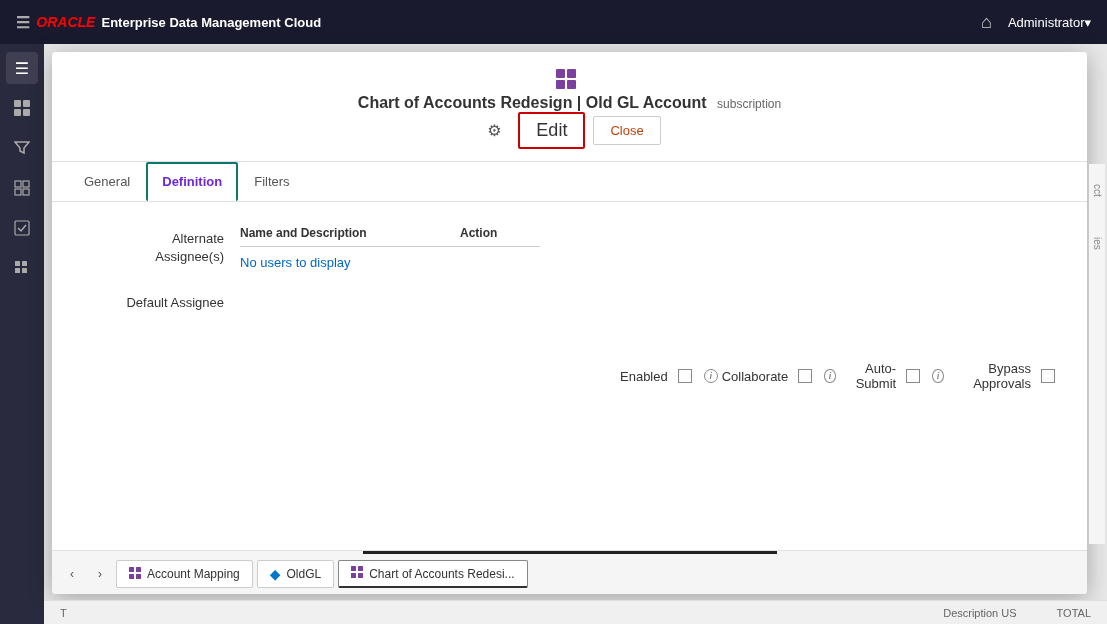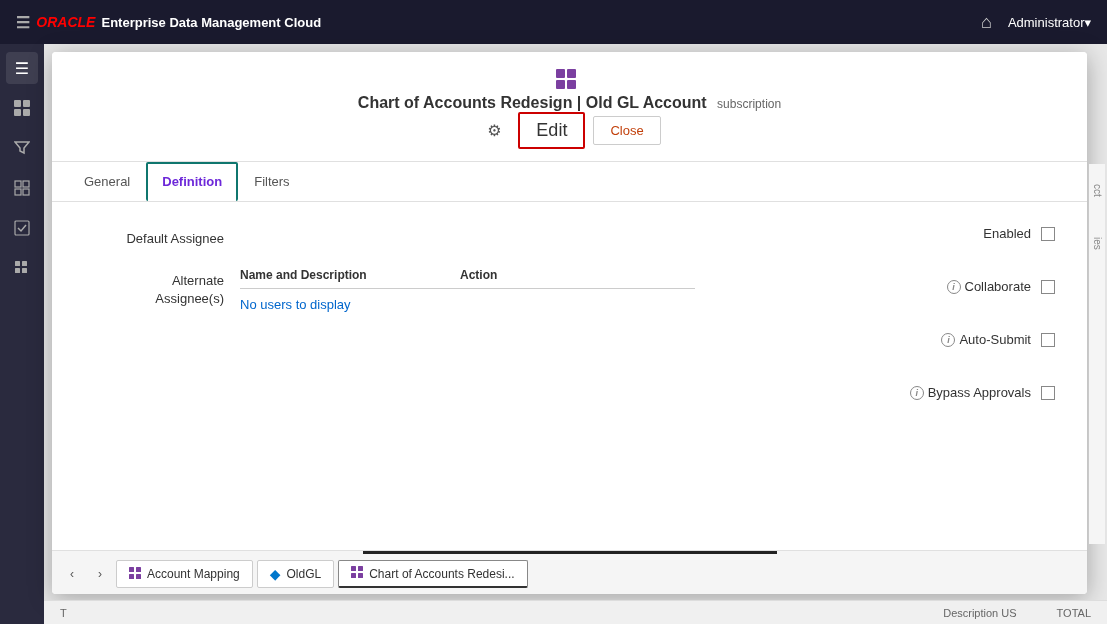--- a/index.html
+++ b/index.html
@@ -285,23 +285,22 @@
     .sub-table-col.action-col { min-width: 80px; }
     .no-data-text {
       font-size: 13px;
       color: #0066cc;
     }
 
     
     .form-right {
       min-width: 280px;
       display: flex;
-      flex-direction: column;
-      gap: 38px;
-      align-items: flex-end;
+      flex-direction: row;
+      gap: 12px;
     }
     .checkbox-row {
       display: flex;
       align-items: center;
       justify-content: flex-end;
       gap: 10px;
     }
     .checkbox-label {
       font-size: 13px;
       color: #333;
@@ -492,36 +491,36 @@
       <div class="modal-tabs">
         <button class="tab">General</button>
         <button class="tab active">Definition</button>
         <button class="tab">Filters</button>
       </div>
 
       <div class="modal-body">
 
         <div class="form-left">
 
-          <div class="form-row">
-            <div class="form-label">Default Assignee</div>
-            <div class="form-value"></div>
-          </div>
-
           <div class="form-row" style="align-items:flex-start;">
             <div class="form-label alternate-label" style="white-space:pre-line;">Alternate
 Assignee(s)</div>
             <div class="sub-table">
               <div class="sub-table-header">
                 <div class="sub-table-col name-col">Name and Description</div>
                 <div class="sub-table-col action-col">Action</div>
               </div>
               <div class="no-data-text">No users to display</div>
             </div>
           </div>
+
+          <div class="form-row">
+            <div class="form-label">Default Assignee</div>
+            <div class="form-value"></div>
+          </div>
         </div>
 
         <div class="form-right">
 
           <div class="checkbox-row">
             <span class="checkbox-label">Enabled</span>
             <input type="checkbox" class="checkbox-input" style="">
           </div>
 
           <div class="checkbox-row">

